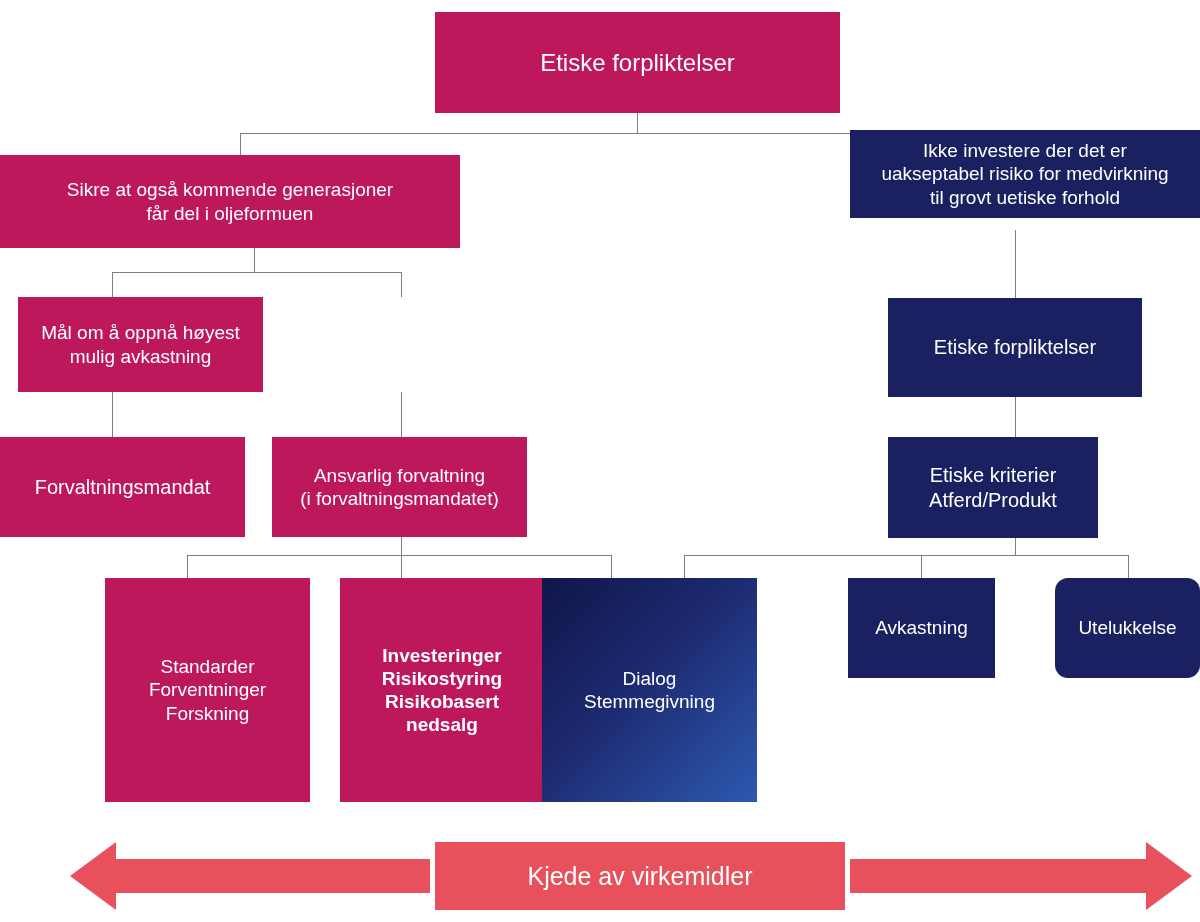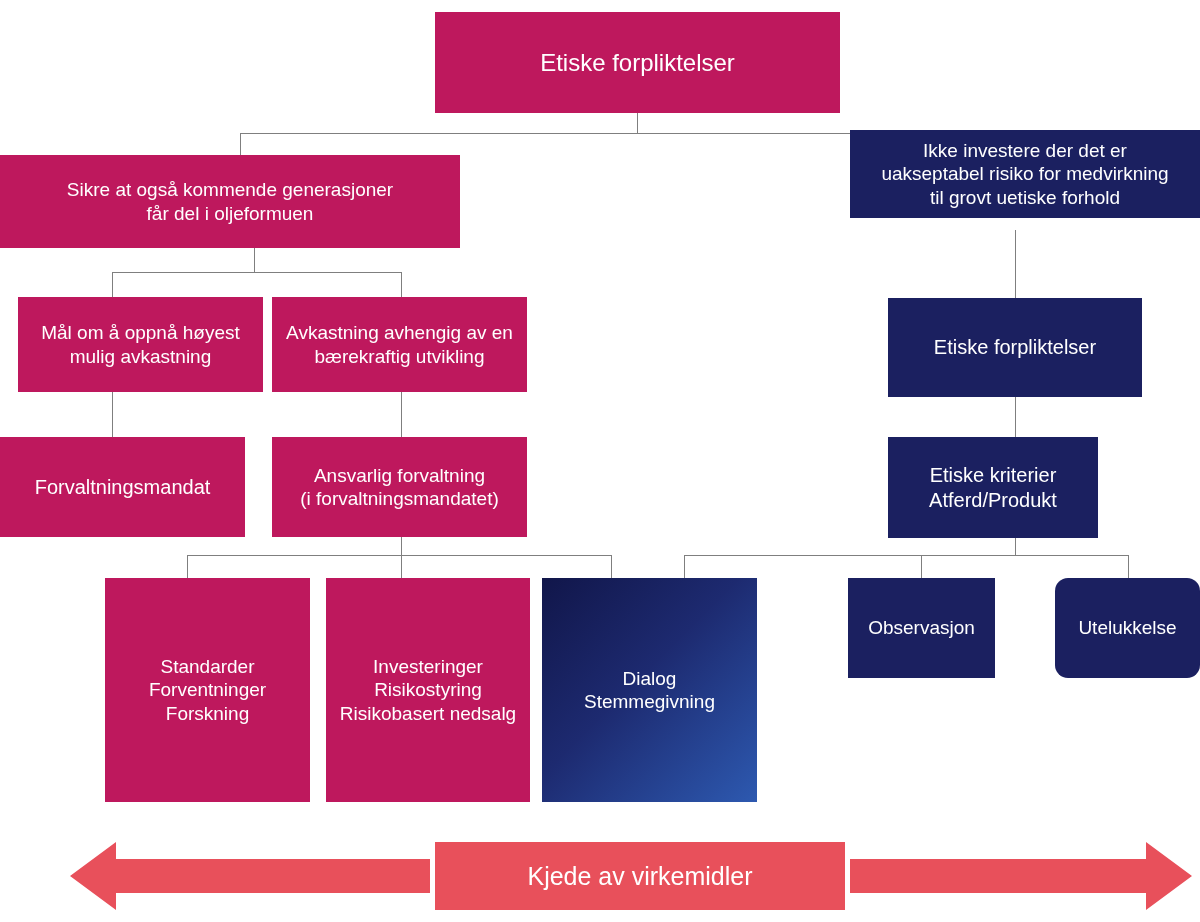--- a/index.html
+++ b/index.html
@@ -106,45 +106,43 @@
   <div class="node blue fs-19" style="left:0px; top:155px; width:460px; height:93px;">Sikre at også kommende generasjoner
 får del i oljeformuen</div>
 
   <div class="node navy fs-19" style="left:850px; top:130px; width:350px; height:88px;">Ikke investere der det er
 uakseptabel risiko for medvirkning
 til grovt uetiske forhold</div>
 
   <div class="node blue fs-19" style="left:18px; top:297px; width:245px; height:95px;">Mål om å oppnå høyest
 mulig avkastning</div>
 
-  <div class="node blue fs-19" style="left:272px; top:297px; width:255px; height:95px;">Avkastning avhengig av en
-bærekraftig utvikling</div>
 
   <div class="node blue fs-20" style="left:0px; top:437px; width:245px; height:100px;">Forvaltningsmandat</div>
 
   <div class="node blue fs-19" style="left:272px; top:437px; width:255px; height:100px;">Ansvarlig forvaltning
 (i forvaltningsmandatet)</div>
 
   <div class="node navy fs-20" style="left:888px; top:298px; width:254px; height:99px;">Etiske forpliktelser</div>
 
   <div class="node navy fs-20" style="left:888px; top:437px; width:210px; height:101px;">Etiske kriterier
 Atferd/Produkt</div>
 
   <div class="node blue fs-19" style="left:105px; top:578px; width:205px; height:224px;">Standarder
 Forventninger
 Forskning</div>
 
-  <div class="node blue fs-19" style="left:326px; top:578px; width:204px; height:224px;">Investeringer
+  <div class="node blue fs-19" style="left:340px; top:578px; width:204px; height:224px;font-weight:bold;">Investeringer
 Risikostyring
 Risikobasert nedsalg</div>
 
   <div class="node grad fs-19" style="left:542px; top:578px; width:215px; height:224px;">Dialog
 Stemmegivning</div>
 
-  <div class="node navy fs-19" style="left:848px; top:578px; width:147px; height:100px;">Observasjon</div>
+  <div class="node navy fs-19" style="left:848px; top:578px; width:147px; height:100px;">Avkastning</div>
 
   <div class="node navy fs-19" style="left:1055px; top:578px; width:145px; height:100px;border-radius:13px;">Utelukkelse</div>
 
   <div class="arrow-band" style="left:70px; top:842px; width:1122px; height:68px;">
 
     <div class="arrow-left" style="left:0px; top:0px; width:360px;">
       <svg width="360" height="68" viewBox="0 0 360 68">
         <polygon points="0,34 46,0 46,17 360,17 360,51 46,51 46,68" fill="#e8505b"></polygon>
       </svg>
     </div>

